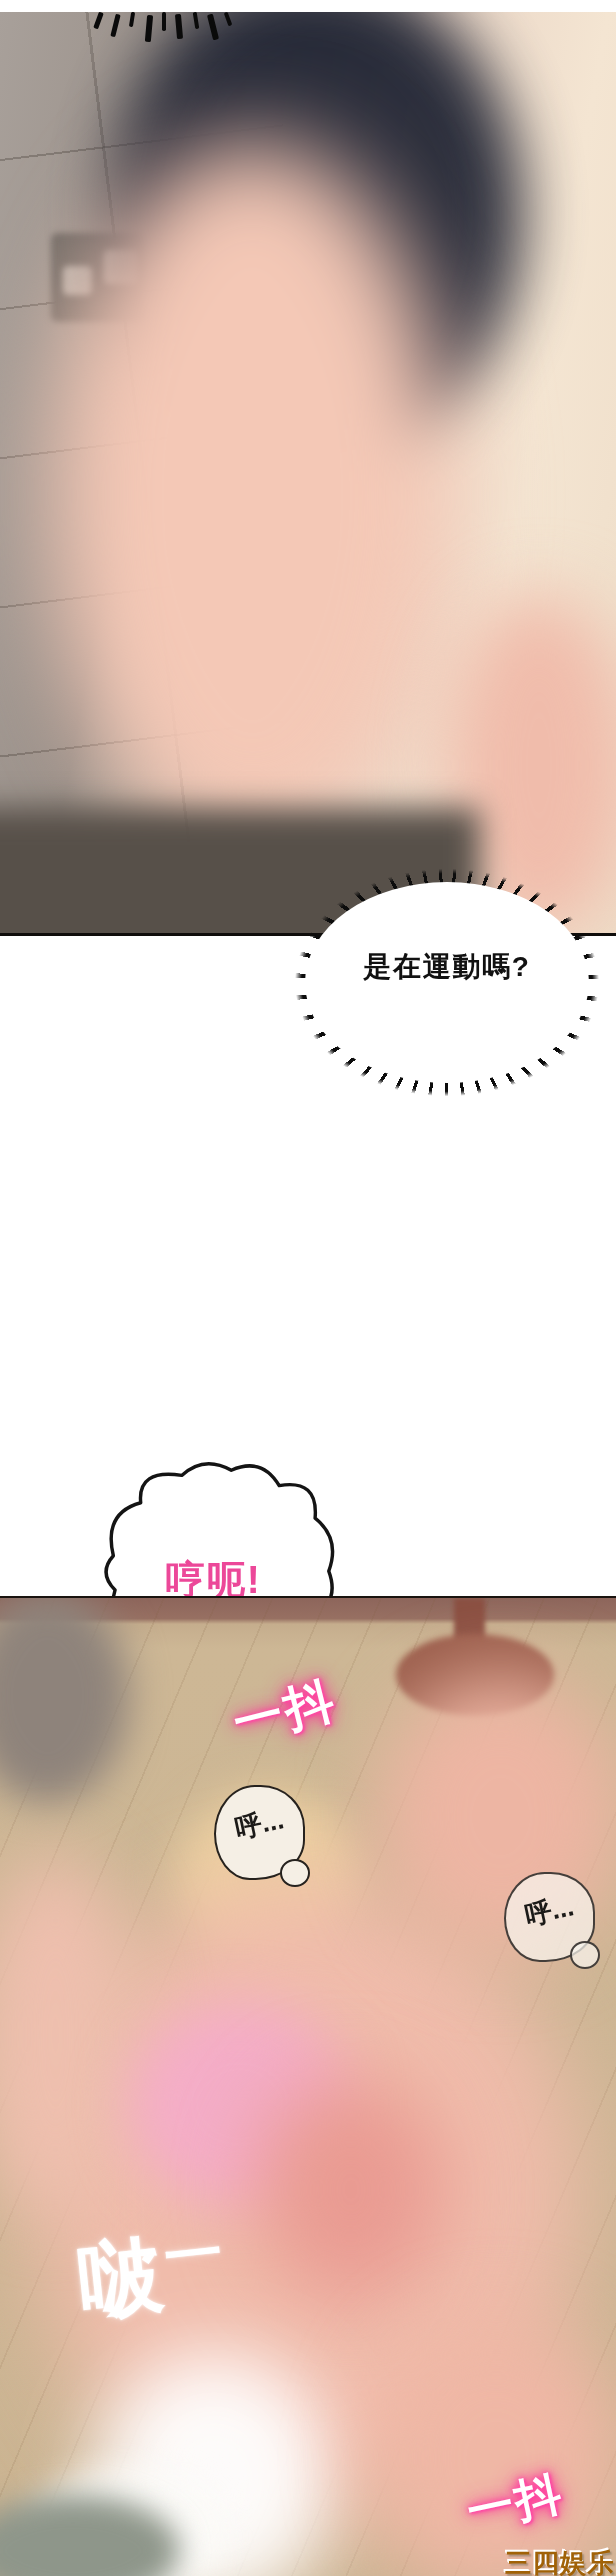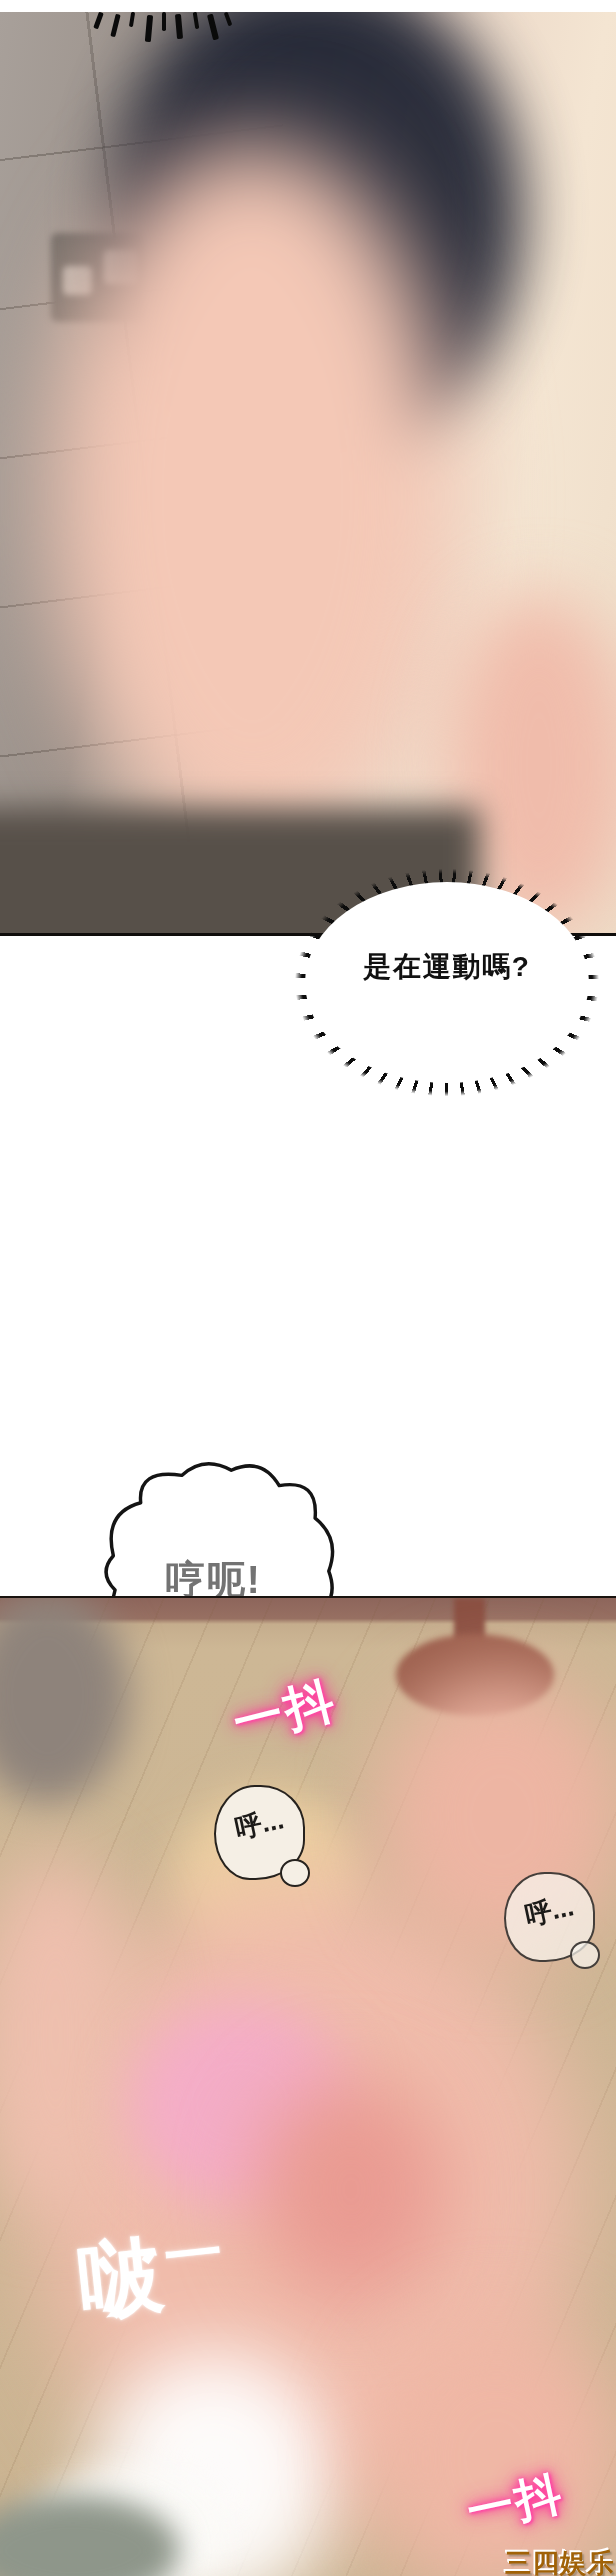--- a/index.html
+++ b/index.html
@@ -42,21 +42,21 @@
   }
   #burst-white{position:absolute;left:27px;top:26px;right:27px;bottom:26px;background:#fff;border-radius:50%;}
   #burst-text{
     position:absolute;left:0;right:0;top:92px;text-align:center;
     font-size:28px;font-weight:600;color:#111;letter-spacing:1.7px;
   }
   
   #shout-bubble{position:absolute;left:86px;top:1439px;width:265px;height:283px;}
   #shout-text{
     position:absolute;left:128px;top:1541px;width:171px;text-align:center;
-    font-size:39px;font-weight:800;color:#737373;letter-spacing:1.7px;
+    font-size:39px;font-weight:800;color:#ec4899;letter-spacing:1.7px;
   }
   
   .cloud{
     position:absolute;background:#f5efe5;border:2.6px solid #26221e;
     border-radius:48% 52% 58% 42% / 55% 48% 45% 52%;
   }
   .cloud .bump{
     position:absolute;right:-6.9px;bottom:-8.6px;width:26px;height:24px;
     background:inherit;border:inherit;border-radius:50%;
   }

